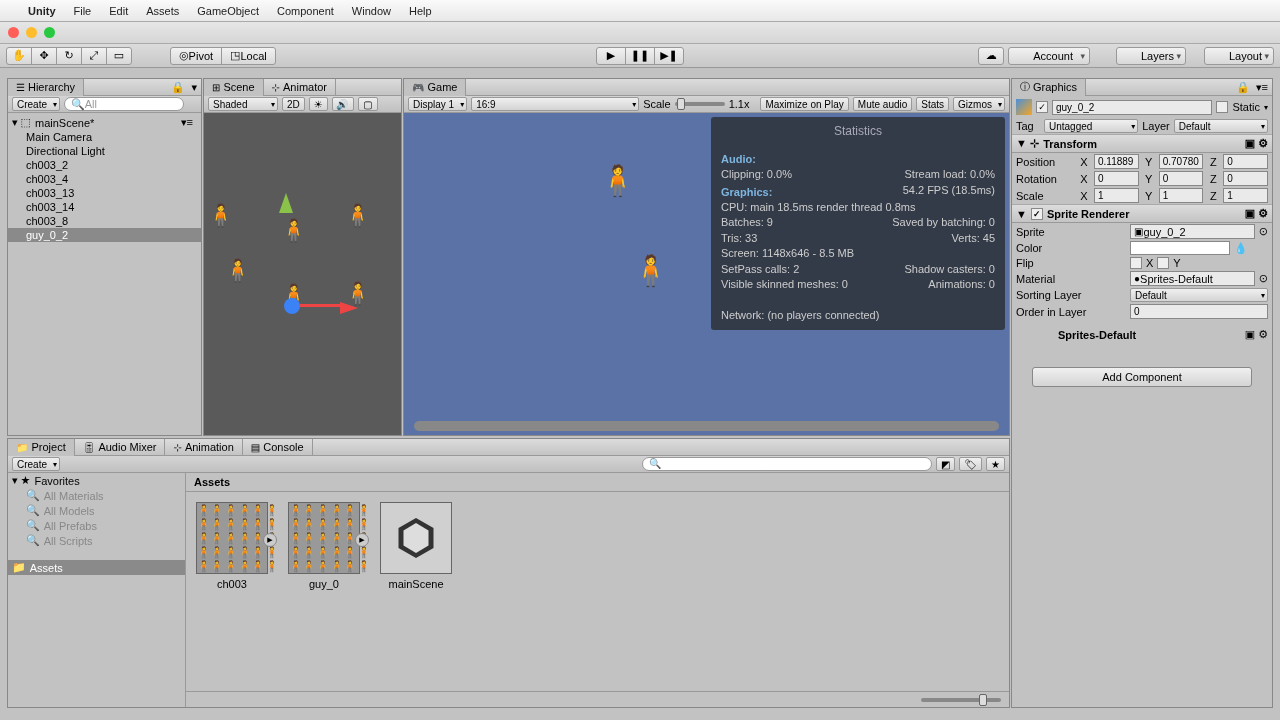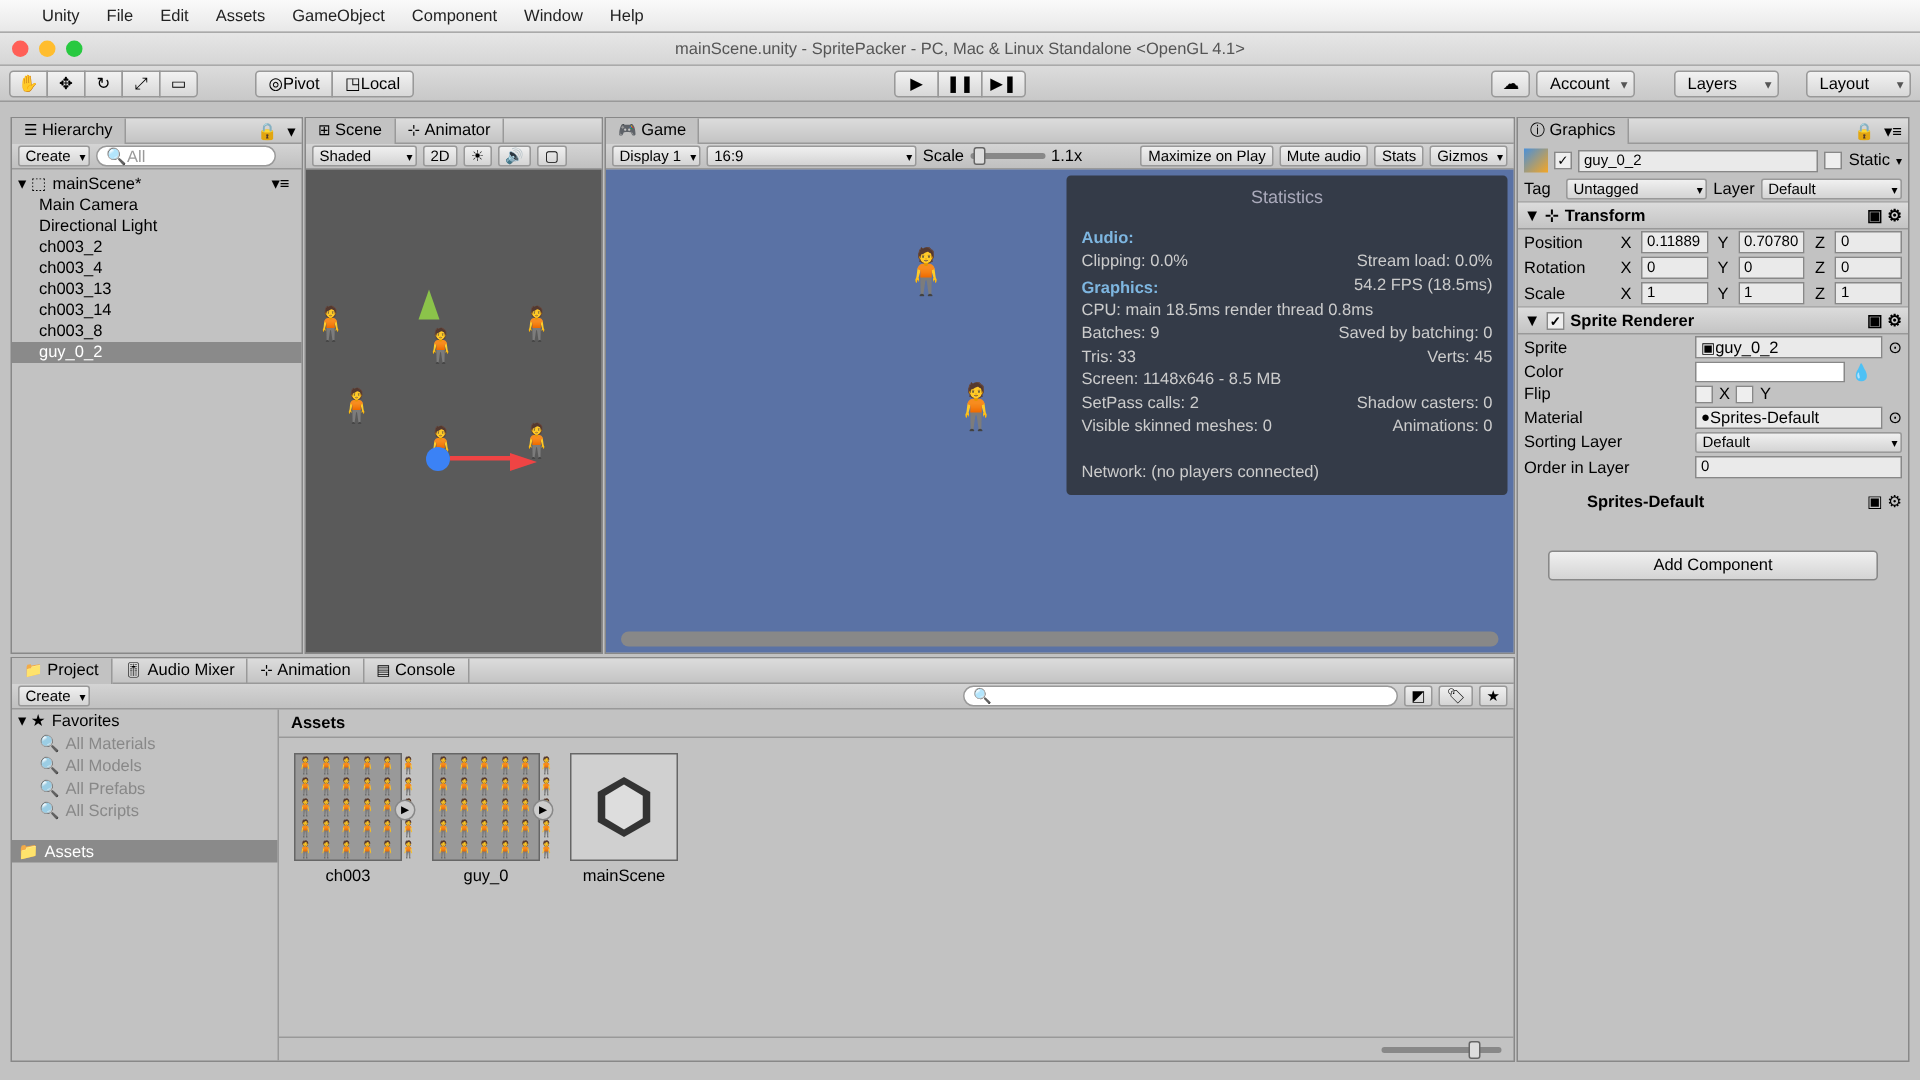--- a/index.html
+++ b/index.html
@@ -1,39 +1,39 @@
 <!DOCTYPE html>
 <html><head>
 <meta charset="utf-8">
 <style>
 *{margin:0;padding:0;box-sizing:border-box;font-family:Arial,Helvetica,sans-serif;font-size:11px;user-select:none}
 body{width:1280px;height:720px;background:#c2c2c2;overflow:hidden;position:relative}
 .menubar{height:22px;background:linear-gradient(#fafafa,#e8e8e8);display:flex;align-items:center;padding:0 10px;gap:18px;font-size:13px;color:#222;border-bottom:1px solid #aaa}
 .menubar span{cursor:default}
-.menubar .bold{font-weight:normal}
+.menubar .bold{font-weight:bold}
 .apple{font-size:15px}
 .titlebar{height:22px;background:linear-gradient(#e6e6e6,#d6d6d6);display:flex;align-items:center;justify-content:center;position:relative;font-size:12px;color:#555;border-bottom:1px solid #aaa}
 .traffic{position:absolute;left:8px;display:flex;gap:7px}
 .traffic div{width:11px;height:11px;border-radius:50%}
 .tc-r{background:#ff5f57}
 .tc-y{background:#ffbd2e}
 .tc-g{background:#28c940}
 .toolbar{height:24px;background:linear-gradient(#dcdcdc,#c8c8c8);border-bottom:1px solid #999;display:flex;align-items:center;padding:0 6px;gap:4px}
 .tool-btn{width:26px;height:18px;background:linear-gradient(#f2f2f2,#d8d8d8);border:1px solid #999;border-radius:3px;display:flex;align-items:center;justify-content:center;font-size:11px}
 .tool-btn.txt{width:auto;padding:0 8px}
 .tool-group{display:flex;gap:0}
 .tool-group .tool-btn{border-radius:0;margin-left:-1px}
 .tool-group .tool-btn:first-child{border-radius:3px 0 0 3px;margin-left:0}
 .tool-group .tool-btn:last-child{border-radius:0 3px 3px 0}
 .spacer{flex:1}
 .play-controls{display:flex;gap:0;position:absolute;left:50%;transform:translateX(-50%)}
 .play-btn{width:30px;height:18px;background:linear-gradient(#f2f2f2,#d8d8d8);border:1px solid #999;display:flex;align-items:center;justify-content:center;margin-left:-1px}
 .play-btn:first-child{border-radius:3px 0 0 3px;margin-left:0}
 .play-btn:last-child{border-radius:0 3px 3px 0}
-.dd{height:18px;background:linear-gradient(#f2f2f2,#d8d8d8);border:1px solid #999;border-radius:3px;padding:0 16px 0 8px;display:flex;align-items:center;position:relative;font-size:11px}
+.dd{height:18px;background:linear-gradient(#f2f2f2,#d8d8d8);border:1px solid #999;border-radius:3px;padding:0 16px 0 24px;display:flex;align-items:center;position:relative;font-size:11px}
 .dd::after{content:"▾";position:absolute;right:4px;font-size:9px;color:#555}
 .panel{background:#c2c2c2;border:1px solid #888;position:absolute}
 .panel-tab{height:17px;background:linear-gradient(#dcdcdc,#c4c4c4);border-bottom:1px solid #999;display:flex;align-items:center}
 .tab{padding:0 8px;height:17px;display:flex;align-items:center;gap:3px;border-right:1px solid #999}
 .tab.active{background:#c2c2c2}
 .tab-icon{font-size:10px}
 .subbar{height:17px;background:linear-gradient(#d4d4d4,#c0c0c0);border-bottom:1px solid #999;display:flex;align-items:center;padding:0 4px;gap:4px;font-size:10px}
 .mini-dd{height:14px;border:1px solid #999;border-radius:2px;padding:0 12px 0 4px;background:linear-gradient(#f0f0f0,#d4d4d4);position:relative;display:flex;align-items:center;font-size:10px}
 .mini-dd::after{content:"▾";position:absolute;right:2px;font-size:8px}
 .mini-btn{height:14px;padding:0 4px;border:1px solid #999;border-radius:2px;background:linear-gradient(#f0f0f0,#d4d4d4);display:flex;align-items:center;font-size:10px}
@@ -86,21 +86,20 @@
   <span>Window</span>
   <span>Help</span>
 </div>
 
 <div class="titlebar">
   <div class="traffic">
     <div class="tc-r"></div>
     <div class="tc-y"></div>
     <div class="tc-g"></div>
   </div>
-  <span>mainScene.unity - SpritePacker - PC, Mac &amp; Linux Standalone &lt;OpenGL 4.1&gt;</span>
 </div>
 
 <div class="toolbar" style="position:relative">
   <div class="tool-group">
     <div class="tool-btn">✋</div>
     <div class="tool-btn">✥</div>
     <div class="tool-btn">↻</div>
     <div class="tool-btn">⤢</div>
     <div class="tool-btn">▭</div>
   </div>
@@ -184,21 +183,21 @@
 
 <div class="panel game">
   <div class="panel-tab">
     <div class="tab active">
         <span class="tab-icon">🎮</span>
         <span>Game</span>
       </div>
   </div>
   <div class="subbar">
     <div class="mini-dd">Display 1</div>
-    <div class="mini-dd" style="width:140px">16:9</div>
+    <div class="mini-dd" style="width:168px">16:9</div>
     <span>Scale</span>
     <div class="slider-track">
         <div class="slider-thumb" style="left:2px"></div>
       </div>
     <span>1.1x</span>
     <div class="spacer"></div>
     <div class="mini-btn">Maximize on Play</div>
     <div class="mini-btn">Mute audio</div>
     <div class="mini-btn">Stats</div>
     <div class="mini-dd">Gizmos</div>

